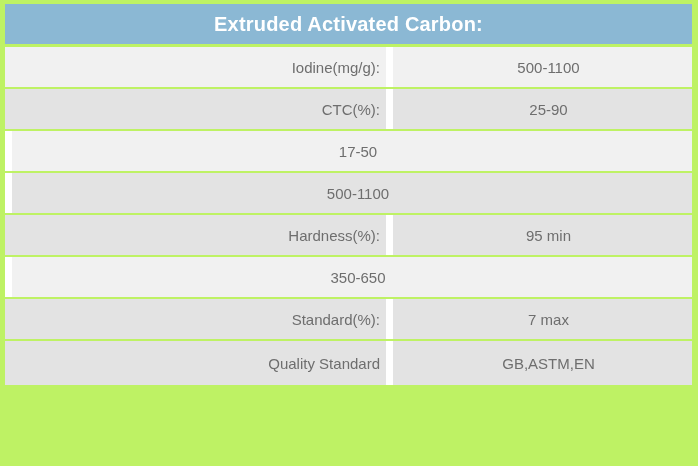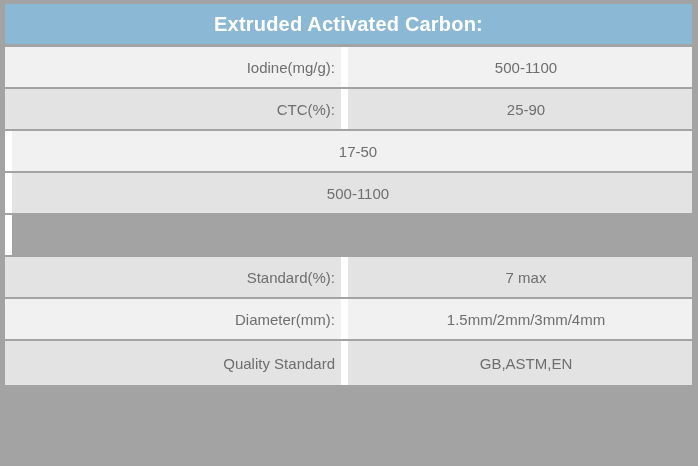--- a/index.html
+++ b/index.html
@@ -13,21 +13,21 @@
     overflow: hidden;
     font-family: "Liberation Sans", sans-serif;
     -webkit-font-smoothing: antialiased;
   }
 
   .spec-sheet {
     width: 698px;
     height: 466px;
     box-sizing: border-box;
     padding: 4px 6px 0 5px;
-    background: #a3a3a3;
+    background: #bef264;
   }
 
   .spec-title-bar {
     height: 40px;
     background: #8bb8d4;
     display: flex;
     align-items: center;
     justify-content: center;
   }
 
@@ -55,21 +55,21 @@
   }
 
   .spec-label-cell,
   .spec-value-cell {
     display: flex;
     align-items: center;
     box-sizing: border-box;
   }
 
   .spec-label-cell {
-    width: 336px;
+    width: 381px;
     justify-content: flex-end;
     padding-right: 6px;
   }
 
   .spec-gutter {
     width: 7px;
     background: #ffffff;
   }
 
   .spec-value-cell {
@@ -135,44 +135,47 @@
     </div>
 
     <div class="spec-row row-even">
       <div class="spec-gutter"></div>
       <div class="spec-value-cell">
         <span class="spec-value-text">500-1100</span>
       </div>
     </div>
 
 
+    <div class="spec-row row-even">
+      <div class="spec-label-cell">
+        <span class="spec-label-text">Hardness(%):</span>
+      </div>
+      <div class="spec-gutter"></div>
+      <div class="spec-value-cell">
+        <span class="spec-value-text">95 min</span>
+      </div>
+    </div>
 
     <div class="spec-row row-odd">
       <div class="spec-gutter"></div>
+      <div class="spec-value-cell">
+        <span class="spec-value-text">350-650</span>
+      </div>
     </div>
 
     <div class="spec-row row-even">
       <div class="spec-label-cell">
         <span class="spec-label-text">Standard(%):</span>
       </div>
       <div class="spec-gutter"></div>
       <div class="spec-value-cell">
         <span class="spec-value-text">7 max</span>
       </div>
     </div>
 
-    <div class="spec-row row-odd">
-      <div class="spec-label-cell">
-        <span class="spec-label-text">Diameter(mm):</span>
-      </div>
-      <div class="spec-gutter"></div>
-      <div class="spec-value-cell">
-        <span class="spec-value-text">1.5mm/2mm/3mm/4mm</span>
-      </div>
-    </div>
 
     <div class="spec-row row-even">
       <div class="spec-label-cell">
         <span class="spec-label-text">Quality Standard</span>
       </div>
       <div class="spec-gutter"></div>
       <div class="spec-value-cell">
         <span class="spec-value-text">GB,ASTM,EN</span>
       </div>
     </div>

